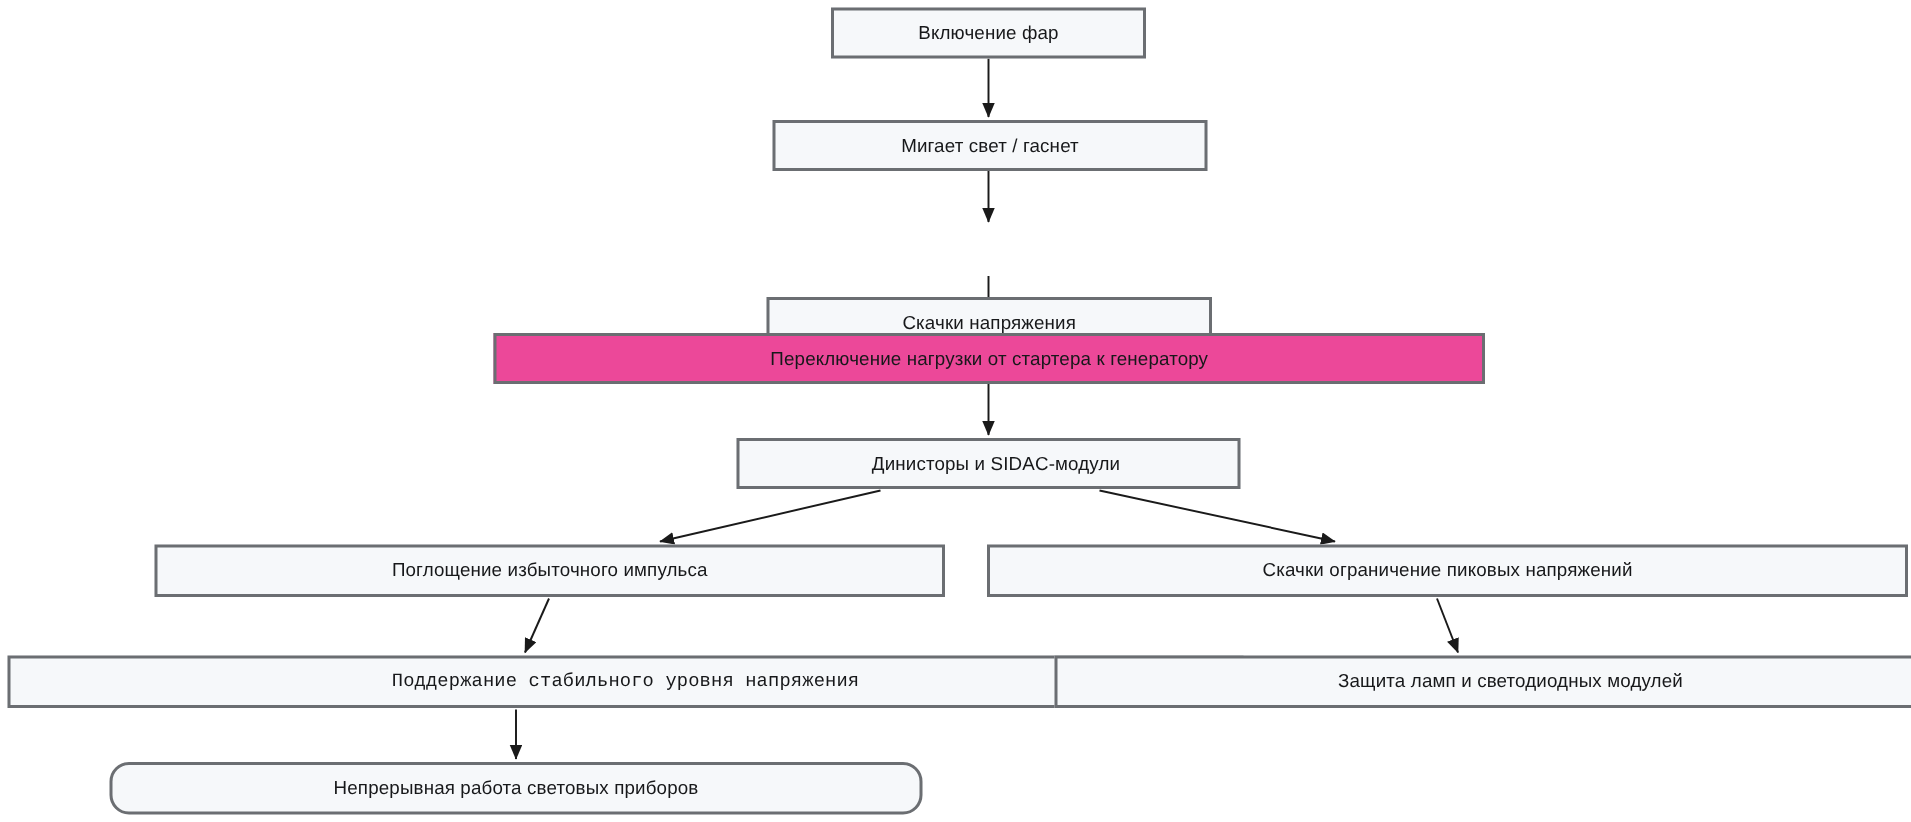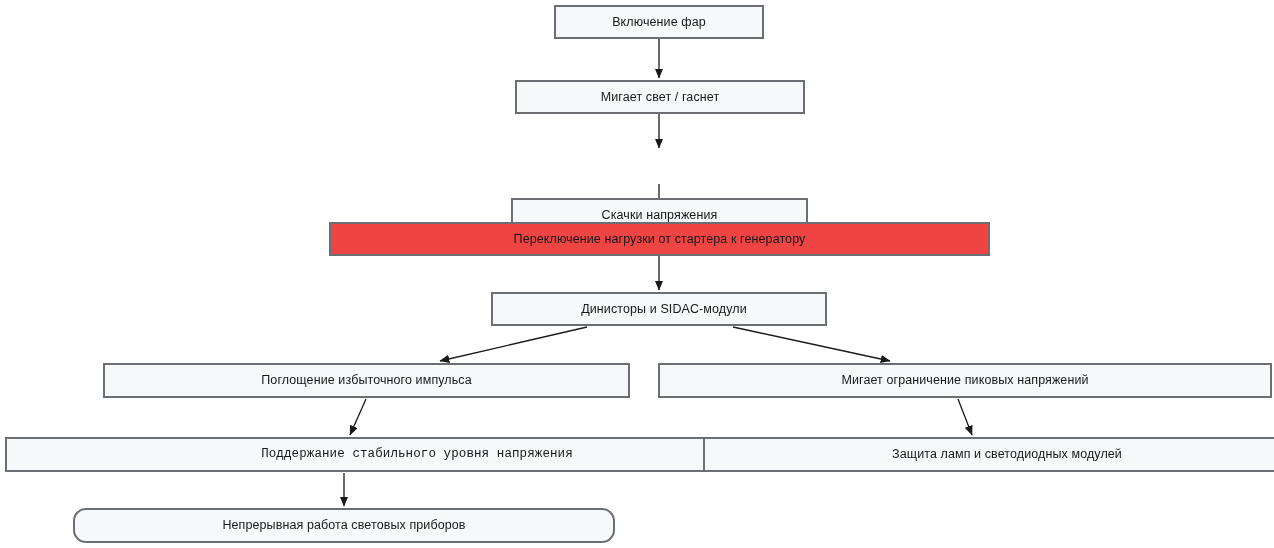--- a/index.html
+++ b/index.html
@@ -70,31 +70,31 @@
   <div id="node-layer">
       <div class="node" style="left: 554px; top: 5px; width: 210px; height: 34px; background: rgb(246, 248, 250); border-color: rgb(107, 110, 114); color: rgb(23, 24, 26);">
         <span>Включение фар</span>
       </div>
       <div class="node" style="left: 515px; top: 80px; width: 290px; height: 34px; background: rgb(246, 248, 250); border-color: rgb(107, 110, 114); color: rgb(23, 24, 26);">
         <span>Мигает свет / гаснет</span>
       </div>
       <div class="node" style="left: 511px; top: 150px; width: 297px; height: 34px; background: rgb(246, 248, 250); border-color: rgb(107, 110, 114); color: rgb(23, 24, 26); margin-top: 48px;">
         <span>Скачки напряжения</span>
       </div>
-      <div class="node" style="left: 329px; top: 222px; width: 661px; height: 34px; background: #ef4444; border-color: rgb(107, 110, 114); color: rgb(23, 24, 26);">
+      <div class="node" style="left: 329px; top: 222px; width: 661px; height: 34px; background: #ec4899; border-color: rgb(107, 110, 114); color: rgb(23, 24, 26);">
         <span>Переключение нагрузки от стартера к генератору</span>
       </div>
       <div class="node" style="left: 491px; top: 292px; width: 336px; height: 34px; background: rgb(246, 248, 250); border-color: rgb(107, 110, 114); color: rgb(23, 24, 26); padding-left: 10px;">
         <span>Динисторы и SIDAC-модули</span>
       </div>
       <div class="node" style="left: 103px; top: 363px; width: 527px; height: 35px; background: rgb(246, 248, 250); border-color: rgb(107, 110, 114); color: rgb(23, 24, 26);">
         <span>Поглощение избыточного импульса</span>
       </div>
       <div class="node" style="left: 658px; top: 363px; width: 614px; height: 35px; background: rgb(246, 248, 250); border-color: rgb(107, 110, 114); color: rgb(23, 24, 26);">
-        <span>Мигает ограничение пиковых напряжений</span>
+        <span>Скачки ограничение пиковых напряжений</span>
       </div>
       <div class="node" style="left: 5px; top: 437px; width: 824px; height: 35px; background: rgb(246, 248, 250); border-color: rgb(107, 110, 114); color: rgb(23, 24, 26); font-family: Liberation Mono, monospace;">
         <span>Поддержание стабильного уровня напряжения</span>
       </div>
       <div class="node" style="left: 703px; top: 437px; width: 608px; height: 35px; background: rgb(246, 248, 250); border-color: rgb(107, 110, 114); color: rgb(23, 24, 26);">
         <span>Защита ламп и светодиодных модулей</span>
       </div>
       <div class="node" style="left: 73px; top: 508px; width: 542px; height: 35px; background: rgb(246, 248, 250); border-color: rgb(107, 110, 114); color: rgb(23, 24, 26); border-radius: 13px;">
         <span>Непрерывная работа световых приборов</span>
       </div>

